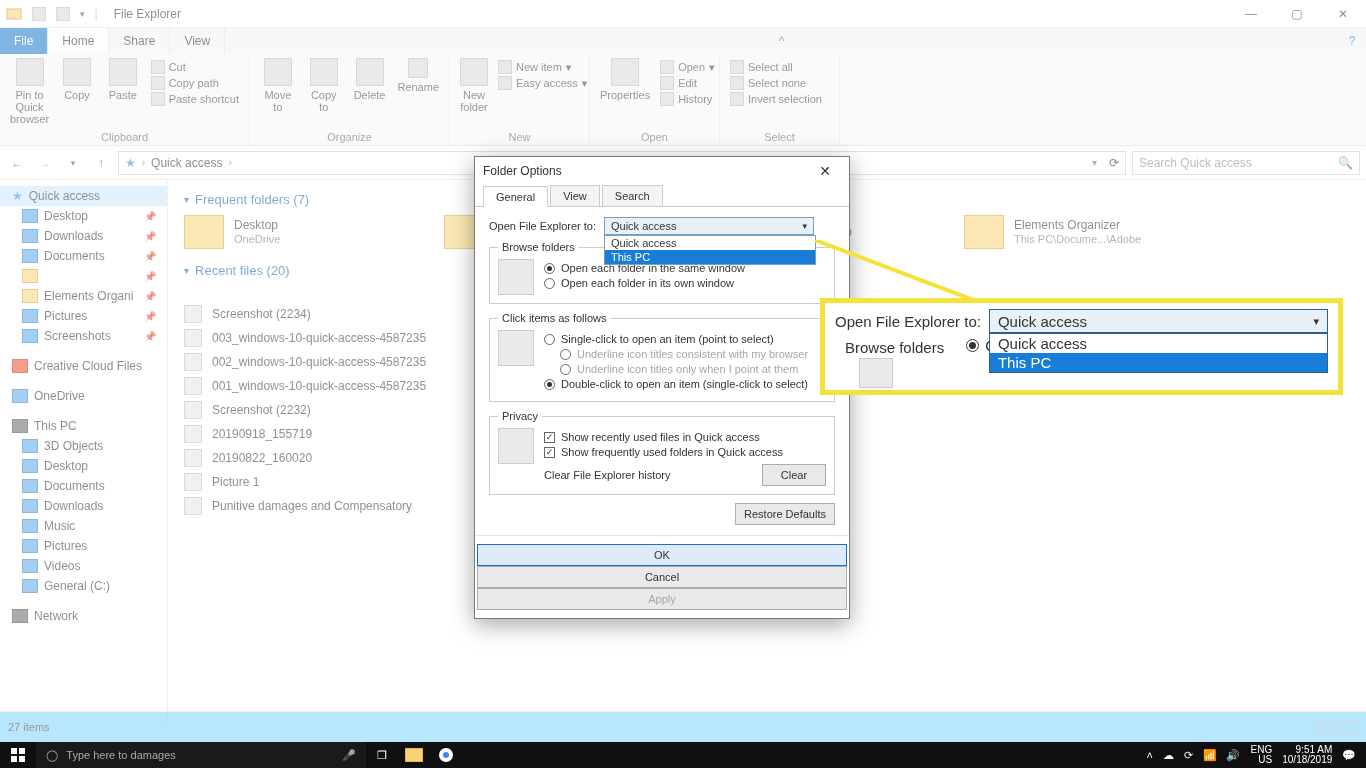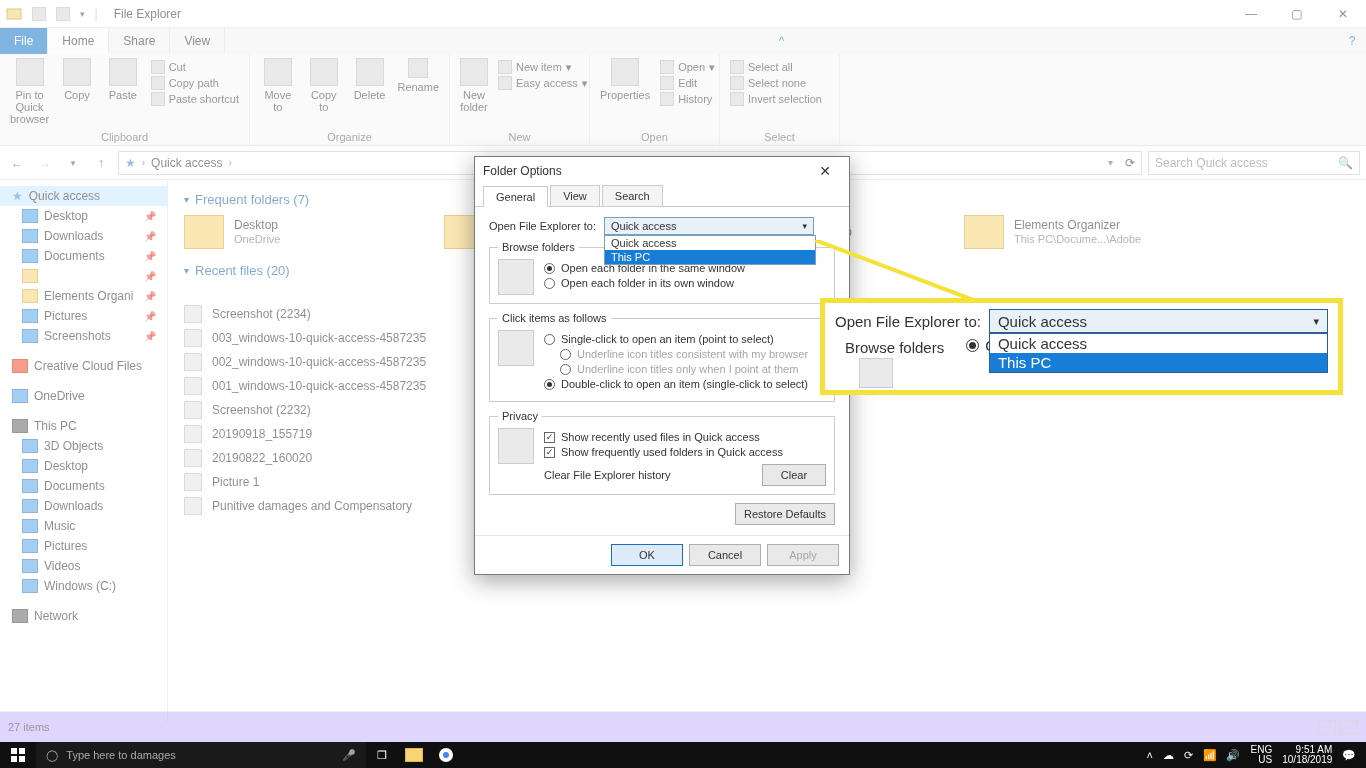--- a/index.html
+++ b/index.html
@@ -28,21 +28,21 @@
 .ribbon .bigbtn .ic { width:28px; height:28px; background:#d8d8d8; border:1px solid #bbb; }
 .ribbon .small { display:flex; align-items:center; gap:4px; white-space:nowrap; margin:2px 0; }
 .ribbon .small .ic { width:14px; height:14px; background:#d8d8d8; border:1px solid #bbb; }
 .ribbon .glabel { text-align:center; color:#666; padding-top:2px; }
 
 
 .navbar { height:34px; background:#fff; border-bottom:1px solid #e5e5e5; display:flex; align-items:center; padding:0 6px; gap:6px; }
 .navbar .navarrow { width:22px; height:22px; display:flex; align-items:center; justify-content:center; color:#555; }
 .navbar .addr { flex:1; height:24px; border:1px solid #ccc; display:flex; align-items:center; padding:0 6px; gap:6px; font-size:12px; }
 .navbar .addr .chev { color:#777; font-size:10px; }
-.navbar .searchbox { width:212px; height:24px; border:1px solid #ccc; display:flex; align-items:center; padding:0 6px; color:#888; }
+.navbar .searchbox { width:228px; height:24px; border:1px solid #ccc; display:flex; align-items:center; padding:0 6px; color:#888; }
 .navbar .searchbox span:first-child { flex:1; }
 
 
 .body { position:absolute; top:180px; bottom:46px; left:0; right:0; display:flex; }
 .sidebar { width:168px; background:#fff; border-right:1px solid #e5e5e5; overflow:hidden; padding:6px 0; }
 .sidebar .item { display:flex; align-items:center; gap:6px; padding:3px 10px 3px 22px; font-size:12px; white-space:nowrap; }
 .sidebar .item.top { padding-left:12px; }
 .sidebar .item.sel { background:#cce8ff; }
 .sidebar .item .ic { width:16px; height:14px; background:#f8d477; border:1px solid #d6a93a; }
 .sidebar .item .ic.blue { background:#5aa7e8; border-color:#2f7cc2; }
@@ -54,21 +54,21 @@
 .content .folders { display:flex; gap:40px; flex-wrap:wrap; }
 .content .fitem { display:flex; align-items:center; gap:10px; width:220px; }
 .content .fitem .fic { width:40px; height:34px; background:#f8d477; border:1px solid #d6a93a; }
 .content .fitem .lbl { font-size:12px; line-height:1.25; }
 .content .fitem .lbl .sub { color:#777; font-size:11px; }
 .content .files { margin-top:24px; }
 .content .row { display:flex; align-items:center; gap:10px; padding:3px 0; }
 .content .row .ric { width:18px; height:18px; background:#e5e5e5; border:1px solid #bdbdbd; }
 .content .row .rlbl { font-size:12px; }
 
-.status { position:absolute; bottom:26px; left:0; right:0; height:20px; border-top:1px solid #e5e5e5; background:#c4b5fd; display:flex; align-items:center; padding:15px 8px; font-size:11px; color:#444; }
+.status { position:absolute; bottom:26px; left:0; right:0; height:20px; border-top:1px solid #e5e5e5; background:#7dd3fc; display:flex; align-items:center; padding:15px 8px; font-size:11px; color:#444; }
 .status .viewbtns { margin-left:auto; display:flex; gap:4px; }
 .status .viewbtns div { width:18px; height:14px; border:1px solid #bbb; }
 
 .taskbar { position:absolute; bottom:0; left:0; right:0; height:26px; background:#101010; color:#fff; display:flex; align-items:center; font-size:11px; }
 .taskbar .start { width:36px; height:26px; display:flex; align-items:center; justify-content:center; }
 .taskbar .search { display:flex; align-items:center; gap:8px; background:#1a1a1a; height:26px; padding:0 10px; width:330px; color:#aaa; }
 .taskbar .tbic { width:32px; height:26px; display:flex; align-items:center; justify-content:center; }
 .taskbar .tray { margin-left:auto; display:flex; align-items:center; gap:10px; padding:0 10px; }
 .taskbar .clock { text-align:right; line-height:1.05; font-size:10px; }
 
@@ -89,21 +89,21 @@
 .dialog fieldset { border:1px solid #ccc; padding:6px 8px 8px; margin:6px 0 8px; }
 .dialog fieldset legend { padding:0 4px; }
 .dialog .radio,.dialog .check { display:flex; align-items:center; gap:6px; margin:3px 0; }
 .dialog .radio .rdot { width:11px; height:11px; border:1px solid #666; border-radius:50%; display:flex; align-items:center; justify-content:center; }
 .dialog .radio.checked .rdot::after { content:""; width:5px; height:5px; background:#333; border-radius:50%; }
 .dialog .check .cbox { width:11px; height:11px; border:1px solid #666; display:flex; align-items:center; justify-content:center; font-size:9px; }
 .dialog .check.checked .cbox::after { content:"✓"; }
 .dialog .block { display:flex; gap:10px; }
 .dialog .bigicon { width:36px; height:36px; background:#eaeaea; border:1px solid #ccc; flex-shrink:0; }
 .dialog .disabled { color:#a6a6a6; }
-.dialog .btnrow { display:flex; gap:6px; justify-content:flex-end; padding:8px 10px; border-top:1px solid #e5e5e5; }
+.dialog .btnrow { display:flex; justify-content:flex-end; padding:8px 2px; border-top:1px solid #e5e5e5;flex-direction:column; }
 .dialog .btn { height:22px; min-width:72px; border:1px solid #adadad; background:#e9e9e9; display:flex; align-items:center; justify-content:center; font-size:11px; }
 .dialog .btn.primary { border:1px solid #1a6fbf; background:#ddebf8; }
 .dialog .btn.dis { color:#a6a6a6; }
 .dialog .clearrow { display:flex; align-items:center; gap:10px; margin-top:6px; }
 .dialog .clearrow .btn { min-width:64px; }
 
 
 .callout { position:absolute; left:820px; top:298px; width:523px; border:5px solid #f4e23a; background:#fff; z-index:30; padding:6px 10px 0; }
 .callout .crow1 { display:flex; align-items:center; gap:8px; font-size:15px; }
 .callout .ccombo { flex:1; border:1px solid #2e5f92; background:#e8f0f8; height:24px; display:flex; align-items:center; padding:0 8px; position:relative; font-size:15px; }
@@ -371,21 +371,21 @@
         <div class="item">
           <div class="ic blue"></div>
           <span>Pictures</span>
         </div>
         <div class="item">
           <div class="ic blue"></div>
           <span>Videos</span>
         </div>
         <div class="item">
           <div class="ic blue"></div>
-          <span>Windows (C:)</span>
+          <span>General (C:)</span>
         </div>
       </div>
     <div class="sep"></div>
     <div class="item top">
         <div class="ic dark"></div>
         <span>Network</span>
       </div>
   </div>
   <div class="content dimmed">
     <div class="hdr">

